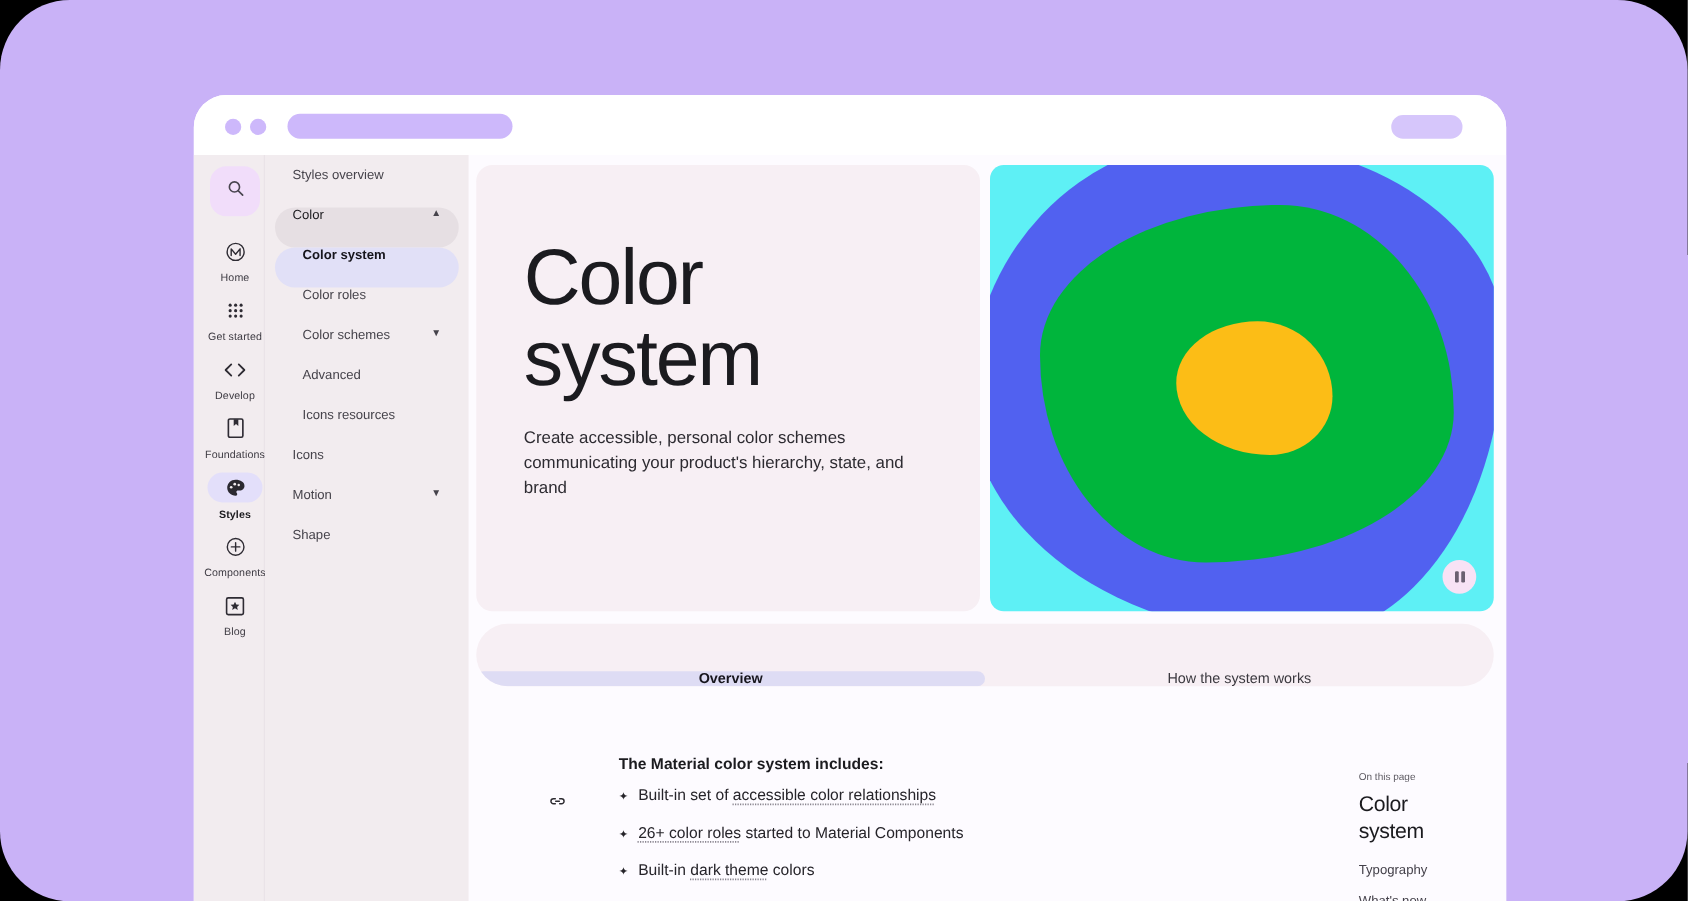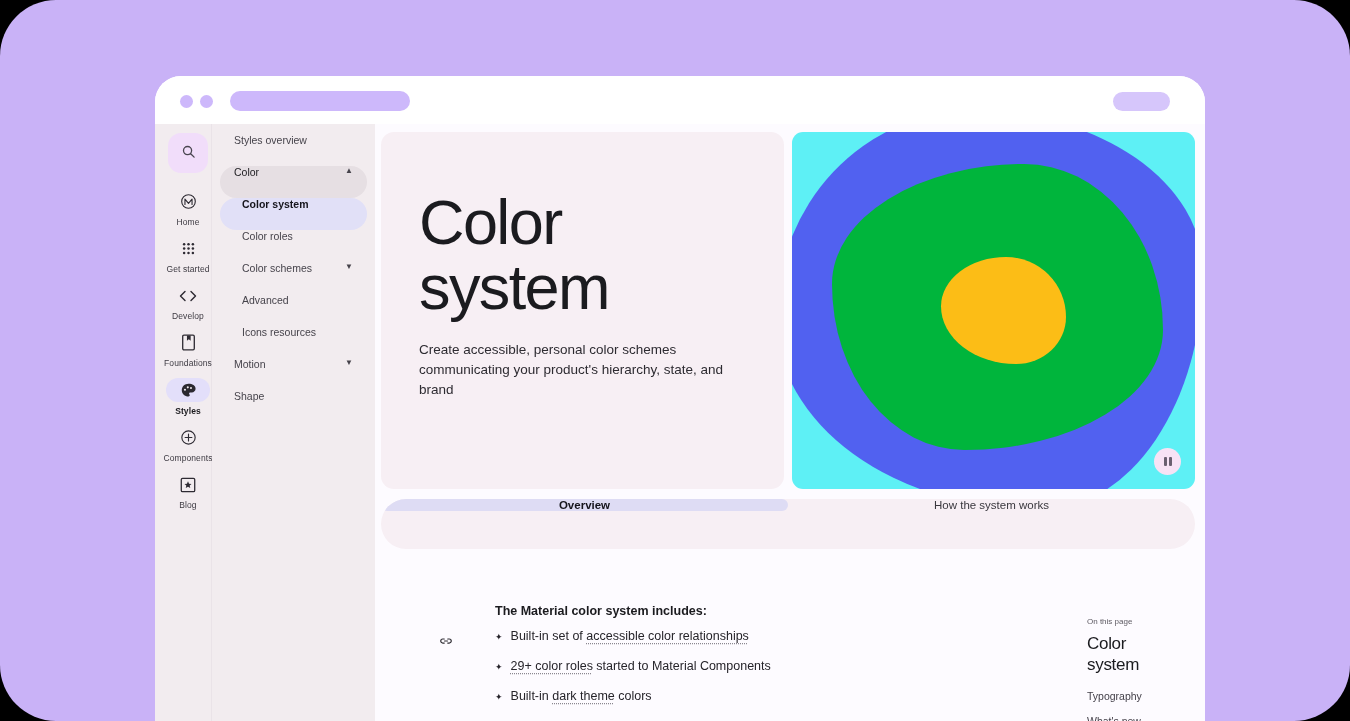--- a/index.html
+++ b/index.html
@@ -239,21 +239,21 @@
     border-radius: 1px;
   }
 
   
   .tabs {
     margin: 10px 10px 0 6px;
     height: 50px;
     background: #f7eff4;
     border-radius: 25px;
     display: flex;
-    align-items: flex-start;
+    align-items: flex-end;
     overflow: hidden;
   }
   .tab {
     flex: 1;
     display: flex;
     align-items: center;
     justify-content: center;
     font-size: 11.5px;
     color: #3a383e;
     cursor: pointer;
@@ -449,20 +449,23 @@
           <span>Color schemes</span>
           <span class="nav-caret">▼</span>
         </div>
         <div class="nav-row lvl2">
           <span>Advanced</span>
         </div>
         <div class="nav-row lvl2">
           <span>Icons resources</span>
         </div>
         <div class="nav-row">
+          <span>Icons</span>
+        </div>
+        <div class="nav-row">
           <span>Motion</span>
           <span class="nav-caret">▼</span>
         </div>
         <div class="nav-row">
           <span>Shape</span>
         </div>
       </div>
 
       <div class="main">
 
@@ -508,21 +511,21 @@
           <div class="article-body">
             <div class="article-h">The Material color system includes:</div>
 
             <div class="bullet">
               <span class="bullet-mark">✦</span>
               <span><span>Built-in set of </span><span class="udot">accessible color relationships</span><span></span></span>
             </div>
 
             <div class="bullet">
               <span class="bullet-mark">✦</span>
-              <span><span></span><span class="udot">29+ color roles</span><span> started to Material Components</span></span>
+              <span><span></span><span class="udot">26+ color roles</span><span> started to Material Components</span></span>
             </div>
 
             <div class="bullet">
               <span class="bullet-mark">✦</span>
               <span><span>Built-in </span><span class="udot">dark theme</span><span> colors</span></span>
             </div>
           </div>
         </div>
 
       </div>

